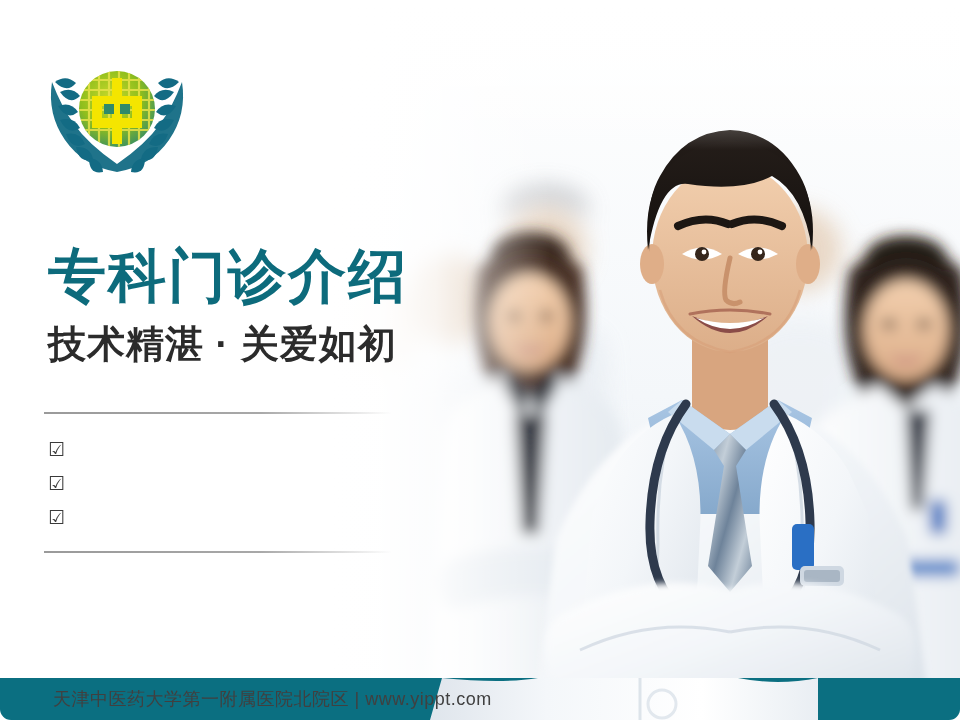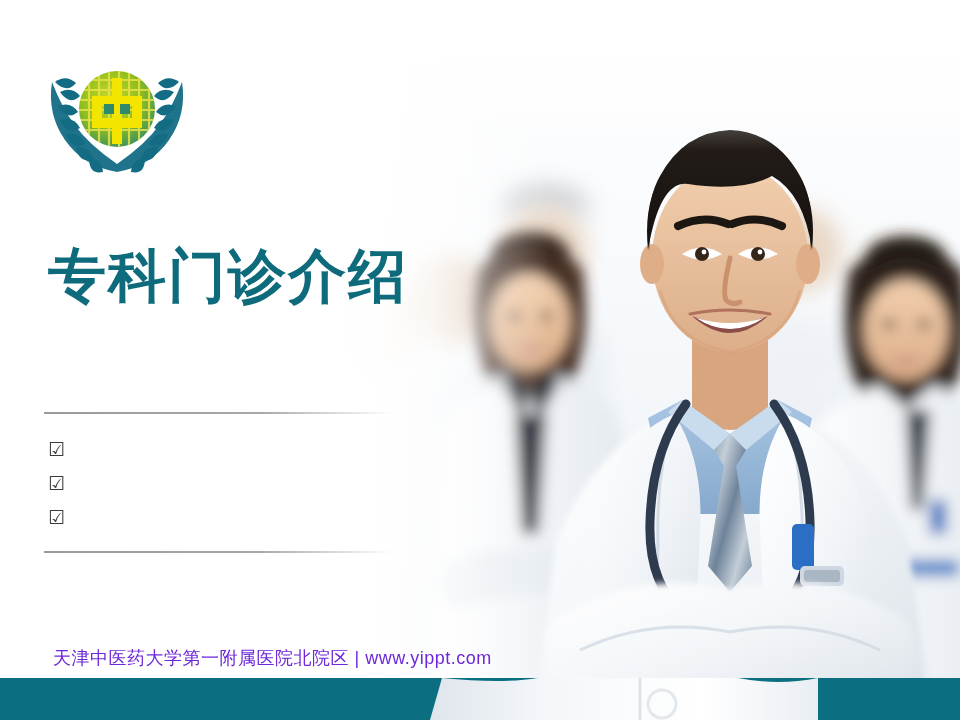--- a/index.html
+++ b/index.html
@@ -11,20 +11,21 @@
   body {
     font-family: "Liberation Sans", "DejaVu Sans", sans-serif;
   }
 
   .slide {
     position: relative;
     width: 960px;
     height: 720px;
     overflow: hidden;
     background: #ffffff;
+    border-radius: 11px;
   }
 
   
   .photo-area {
     position: absolute;
     left: 330px;
     top: 0;
     width: 630px;
     height: 720px;
     overflow: hidden;
@@ -140,23 +141,23 @@
     width: 400px;
     height: 42px;
     overflow: hidden;
     pointer-events: none;
   }
   .footer-overlap svg { display: block; width: 100%; height: 100%; }
 
   .footer-text {
     position: absolute;
     left: 53px;
-    top: 646px;
+    top: 687px;
     font-size: 18px;
-    color: #6d28d9;
+    color: #404040;
     letter-spacing: 0.5px;
     white-space: nowrap;
   }
 </style>
 </head>
 <body>
 
 <div class="slide">
 
   <div class="photo-area">
@@ -382,20 +383,21 @@
         <rect x="50" y="44" width="10" height="32"></rect>
         <rect x="90" y="44" width="10" height="32"></rect>
         <rect x="70" y="26" width="10" height="66"></rect>
       </g>
       <rect x="62" y="52" width="10" height="10" fill="#2f8a6a"></rect>
       <rect x="78" y="52" width="10" height="10" fill="#2f8a6a"></rect>
     </svg>
   </div>
 
   <div class="title">专科门诊介绍</div>
+  <div class="subtitle">技术精湛 · 关爱如初</div>
 
   <div class="rule rule-top"></div>
 
   <div class="bullets">
     <div class="bullet">
       <span class="box">☑</span>
     </div>
     <div class="bullet">
       <span class="box">☑</span>
     </div>

